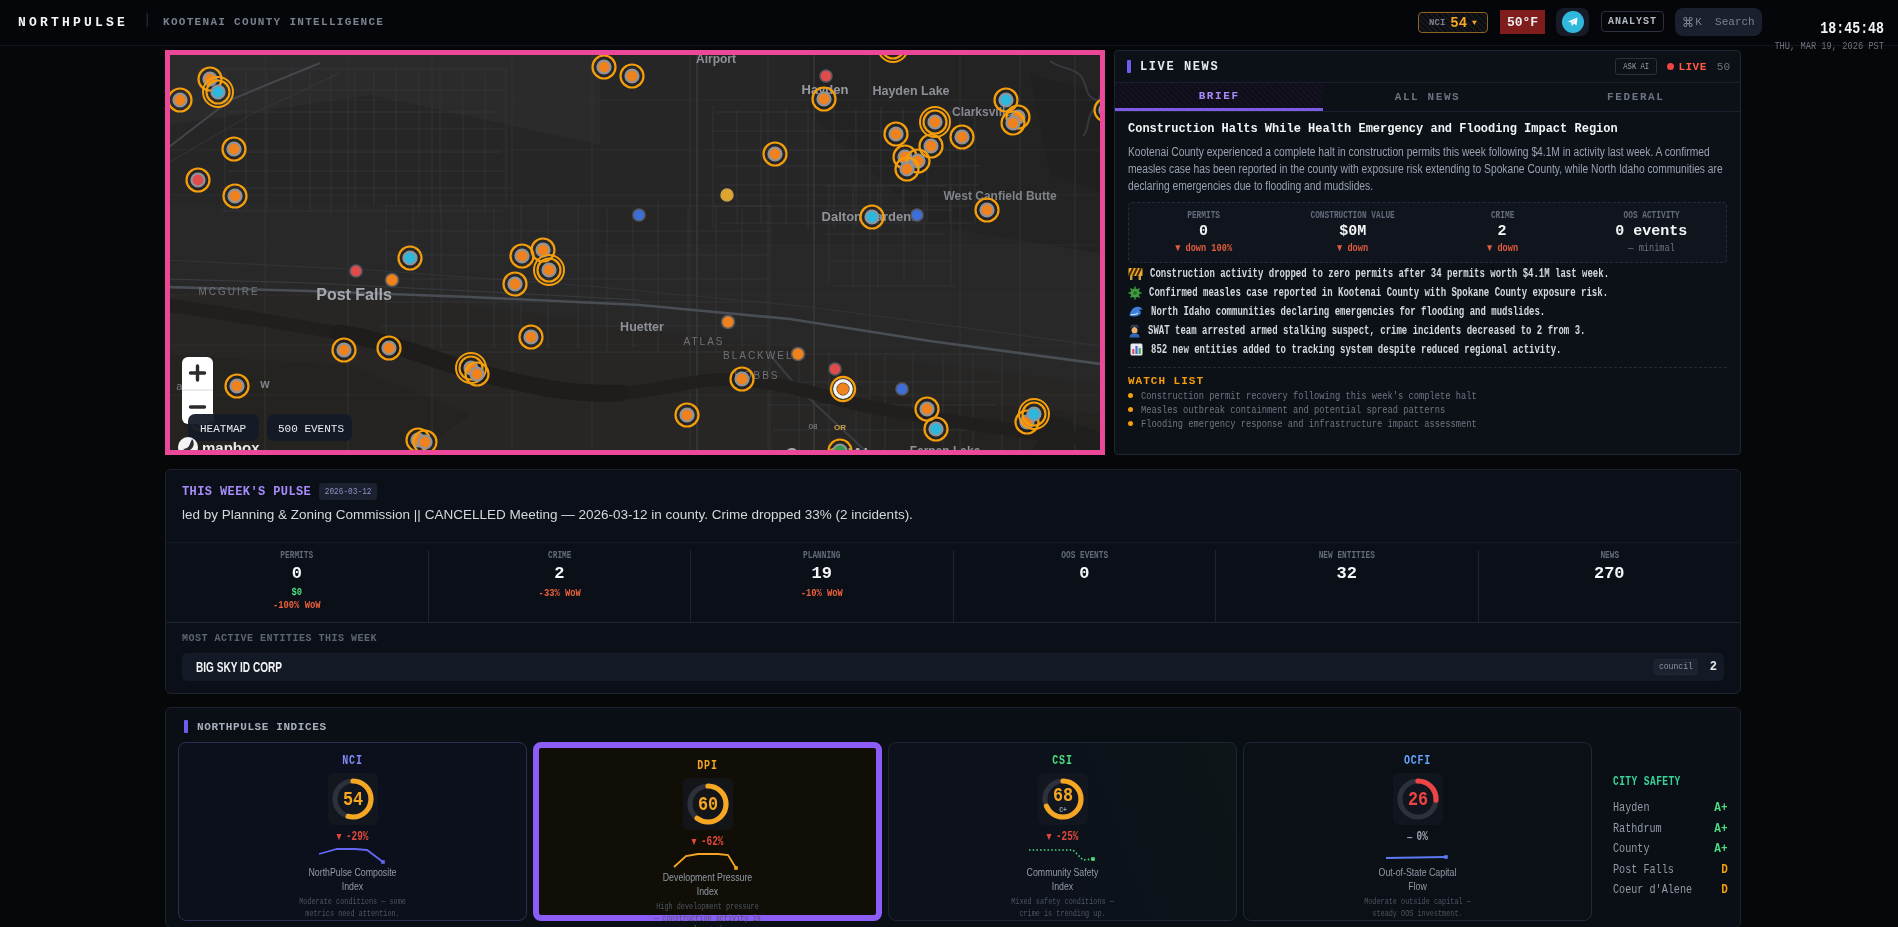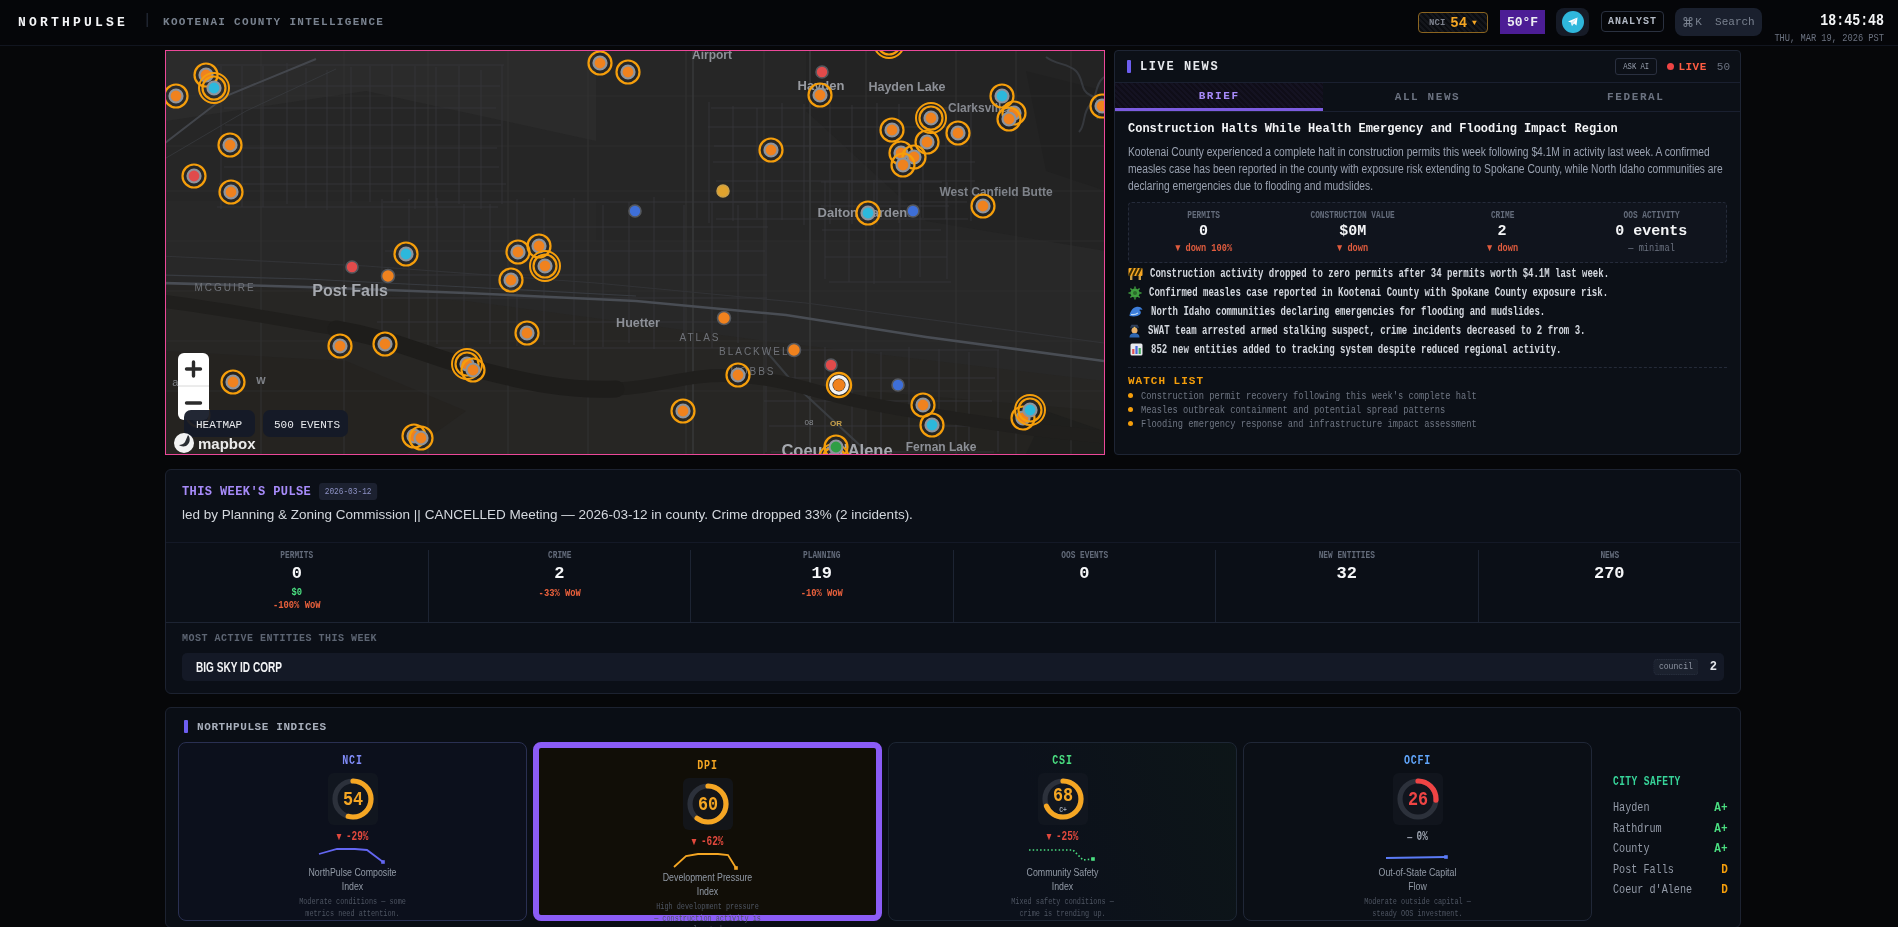--- a/index.html
+++ b/index.html
@@ -10,42 +10,42 @@
   header { position:relative; height:46px; background:#050609; border-bottom:1px solid #11151f; }
   .logo { position:absolute; left:18px; top:15px; font-size:13px; font-weight:bold; letter-spacing:3.2px; color:#f4f5f7; }
   .hdr-div { position:absolute; left:143px; top:12px; color:#272e3c; font-size:14px; }
   .hdr-sub { position:absolute; left:163px; top:16px; font-size:11px; letter-spacing:1.3px; color:#79828f; font-weight:bold; }
   .nci-btn { position:absolute; left:1418px; top:12px; width:70px; height:21px; display:flex; align-items:center; justify-content:center; gap:5px;
              border:1px solid #8a6420; border-radius:4px;
              background:repeating-linear-gradient(45deg,#14161b 0 2px,#0a0c10 2px 4px); }
   .nci-btn .k { font-size:9px; color:#7d828e; font-weight:bold; }
   .nci-btn .v { font-size:14px; color:#f5a623; font-weight:bold; }
   .nci-btn .a { font-size:8px; color:#f5a623; }
-  .temp-btn { position:absolute; left:1500px; top:10px; width:45px; height:24px; background:#4c1d95; border-radius:0;
+  .temp-btn { position:absolute; left:1500px; top:10px; width:45px; height:24px; background:#7f1d1d; border-radius:0;
               display:flex; align-items:center; justify-content:center; font-size:13px; font-weight:bold; color:#eceef2; }
   .tg-btn { position:absolute; left:1556px; top:8px; width:33px; height:28px; background:#161b27; border-radius:8px;
             display:flex; align-items:center; justify-content:center; }
   .tg-circ { width:22px; height:22px; border-radius:50%; background:#2fb7dc;
              display:flex; align-items:center; justify-content:center; }
   .an-btn { position:absolute; left:1601px; top:11px; width:63px; height:21px; border:1px solid #2a3140; border-radius:4px;
             display:flex; align-items:center; justify-content:center; font-size:10px; letter-spacing:1px;
             color:#b3bac6; font-weight:bold; }
   .se-btn { position:absolute; left:1675px; top:8px; width:87px; height:28px; background:#1a202e; border-radius:8px;
             display:flex; align-items:center; justify-content:center; font-size:11px; color:#79818f; }
-  .clock { position:absolute; right:14px; top:12px; text-align:right; line-height:1.1; }
+  .clock { position:absolute; right:14px; top:20px; text-align:right; line-height:1.1; }
   .clock .t { font-size:17px; font-weight:bold; color:#f3f4f6; transform:scaleX(0.78); transform-origin:100% 50%; white-space:nowrap; }
   .clock .d { font-size:10px; color:#6b7280; transform:scaleX(0.87); transform-origin:100% 50%; white-space:nowrap; margin-top:2px; }
 
   
   .container { width:1576px; margin-left:165px; }
   .row1 { display:flex; gap:9px; margin-top:4px; }
 
   
   .map { position:relative; width:940px; height:405px; background:#282828;
-         border:1px solid #ec4899; overflow:hidden; }
+         border:5px solid #ec4899; overflow:hidden; }
 
   
   .news { width:627px; height:405px; background:#0c1017; border:1px solid #1e2534;
           border-radius:4px; display:flex; flex-direction:column; overflow:hidden; }
   .news-hd { height:32px; flex:none; display:flex; align-items:center; padding:0 10px 0 12px;
              border-bottom:1px solid #1a2030; }
   .pbar { width:4px; height:13px; background:#6d5ef0; border-radius:1px; margin-right:9px; }
   .news-hd .ttl { font-size:12px; font-weight:bold; letter-spacing:1.6px; color:#e8eaee; }
   .askai { margin-left:auto; height:17px; padding:0 4px; border:1px solid #2a3040; border-radius:3px;
            font-size:9px; color:#98a0ae; display:flex; align-items:center; }

